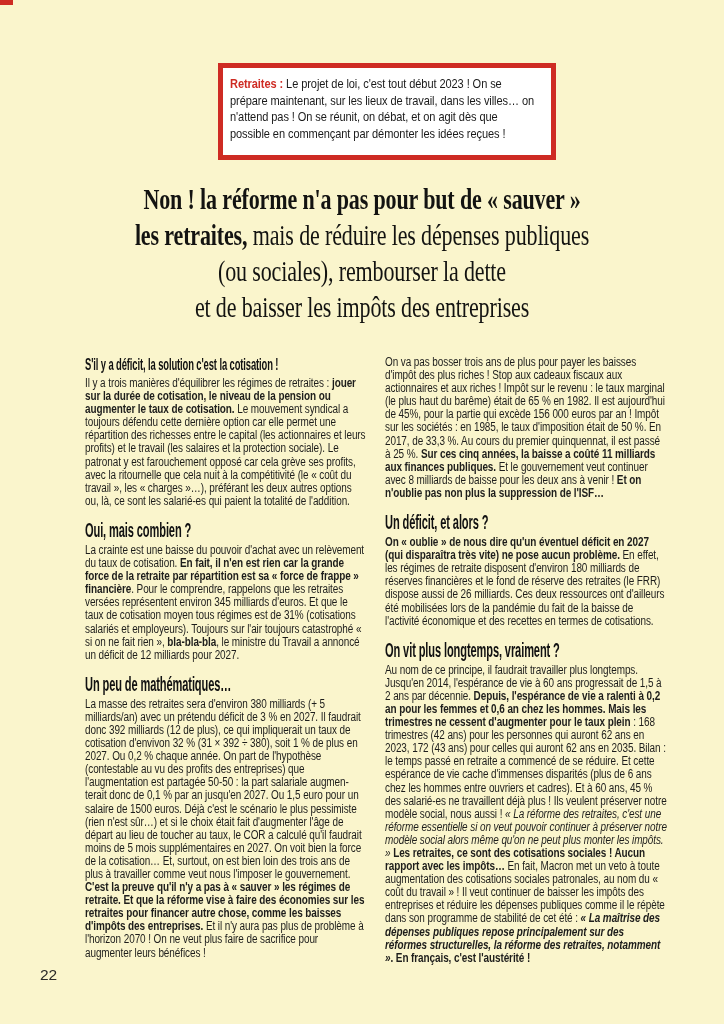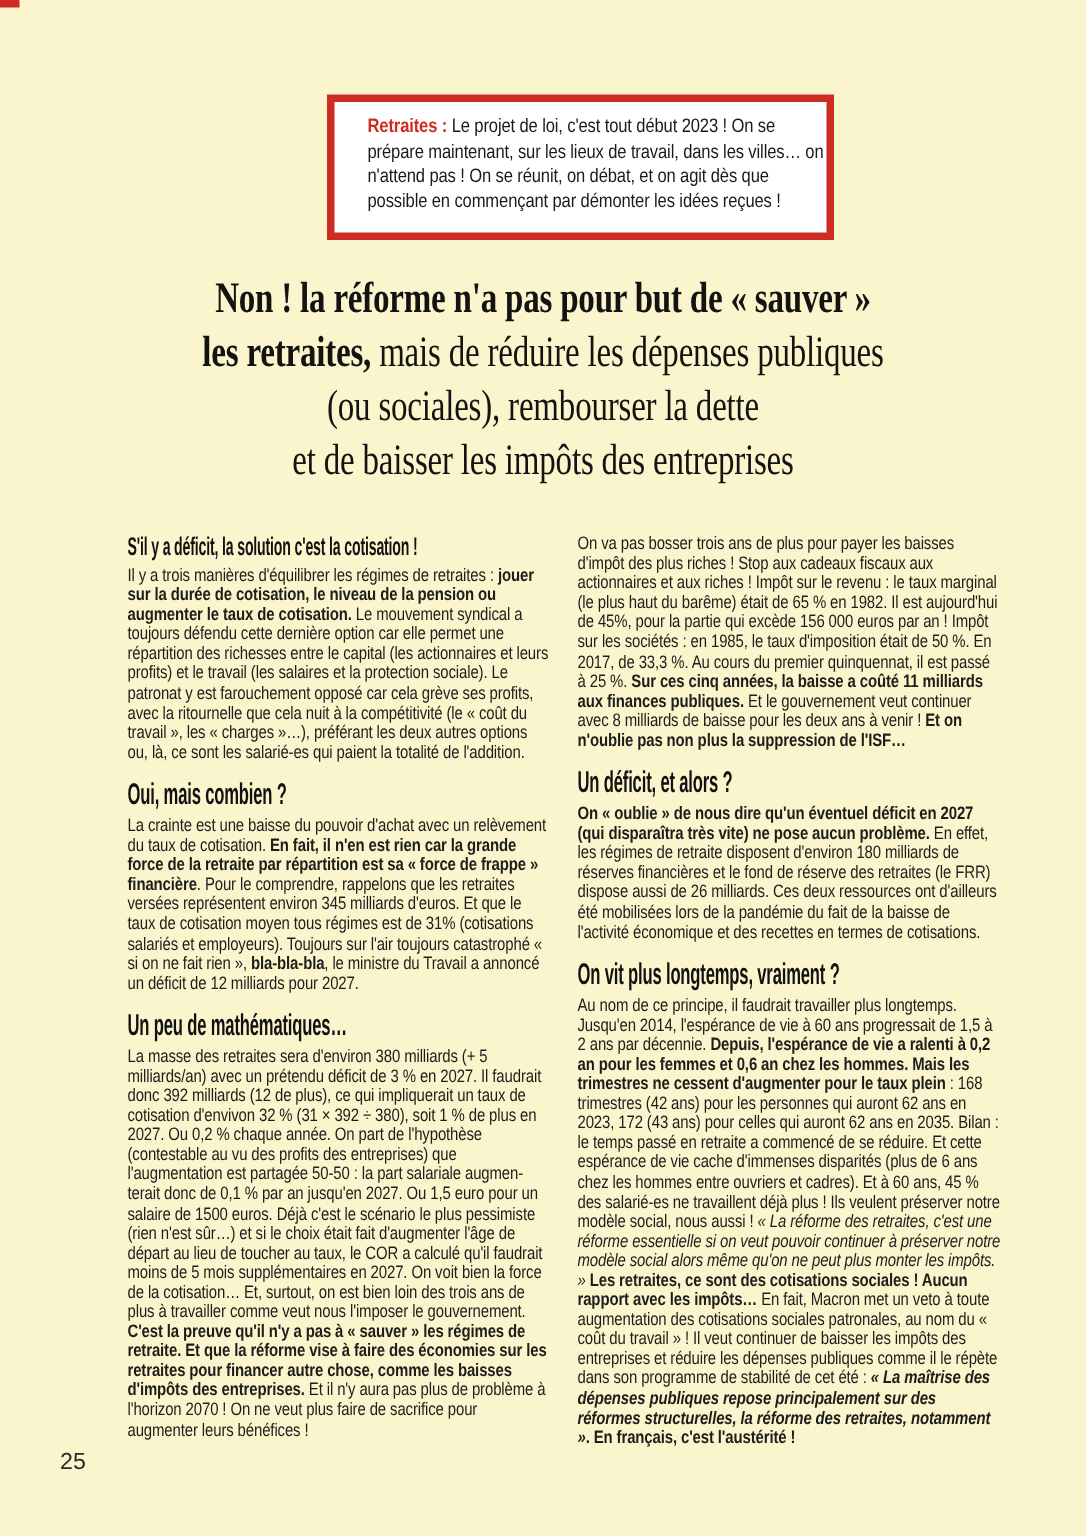--- a/index.html
+++ b/index.html
@@ -13,21 +13,21 @@
   .page{
     position:relative;width:724px;height:1024px;overflow:hidden;
     background:var(--bg);color:var(--text);
     font-family:"Liberation Sans",sans-serif;
   }
   .corner-mark{position:absolute;left:0;top:0;width:13px;height:5px;background:var(--red);}
   
   .notice-box{
     position:absolute;left:218px;top:63px;width:338px;height:97px;
     background:var(--box-bg);border:5px solid var(--red);
-    padding:8px 22px;overflow:hidden;
+    padding:8px 7px;overflow:hidden;
   }
   .notice-inner{
     width:365px;transform:scaleX(0.85);transform-origin:0 0;
     font-size:13px;line-height:16.6px;color:#1a1a1a;letter-spacing:-0.1px;
   }
   .notice-label{font-weight:700;color:var(--red);}
   
   .headline{
     position:absolute;left:0;top:181px;width:724px;margin:0;
     text-align:center;font-family:"Liberation Serif",serif;font-weight:400;
@@ -101,15 +101,15 @@
     <section>
       <h2 class="h-lg">Un déficit, et alors ?</h2>
       <p><span class="b">On « oublie » de nous dire qu'un éventuel déficit en 2027 (qui disparaîtra très vite) ne pose aucun problème.</span><span> En effet, les régimes de retraite disposent d'environ 180 milliards de réserves financières et le fond de réserve des retraites (le FRR) dispose aussi de 26 milliards. Ces deux ressources ont d'ailleurs été mobilisées lors de la pandémie du fait de la baisse de l'activité économique et des recettes en termes de cotisations.</span></p>
     </section>
     <section>
       <h2 class="h-lg">On vit plus longtemps, vraiment ?</h2>
       <p><span>Au nom de ce principe, il faudrait travailler plus longtemps. Jusqu'en 2014, l'espérance de vie à 60 ans progressait de 1,5 à 2 ans par décennie. </span><span class="b">Depuis, l'espérance de vie a ralenti à 0,2 an pour les femmes et 0,6 an chez les hommes. Mais les trimestres ne cessent d'augmenter pour le taux plein</span><span> : 168 trimestres (42 ans) pour les personnes qui auront 62 ans en 2023, 172 (43 ans) pour celles qui auront 62 ans en 2035. Bilan : le temps passé en retraite a commencé de se réduire. Et cette espérance de vie cache d'immenses disparités (plus de 6 ans chez les hommes entre ouvriers et cadres). Et à 60 ans, 45 % des salarié-es ne travaillent déjà plus ! Ils veulent préserver notre modèle social, nous aussi ! </span><span class="i">« La réforme des retraites, c'est une réforme essentielle si on veut pouvoir continuer à préserver notre modèle social alors même qu'on ne peut plus monter les impôts. » </span><span class="b">Les retraites, ce sont des cotisations sociales ! Aucun rapport avec les impôts… </span><span>En fait, Macron met un veto à toute augmentation des cotisations sociales patronales, au nom du « coût du travail » ! Il veut continuer de baisser les impôts des entreprises et réduire les dépenses publiques comme il le répète dans son programme de stabilité de cet été : </span><span class="bi">« La maîtrise des dépenses publiques repose principalement sur des réformes structurelles, la réforme des retraites, notamment »</span><span class="b">. En français, c'est l'austérité !</span></p>
     </section>
   </div>
 
-  <div class="page-number">25</div>
+  <div class="page-number">22</div>
 
 </div>
 
 </body></html>

